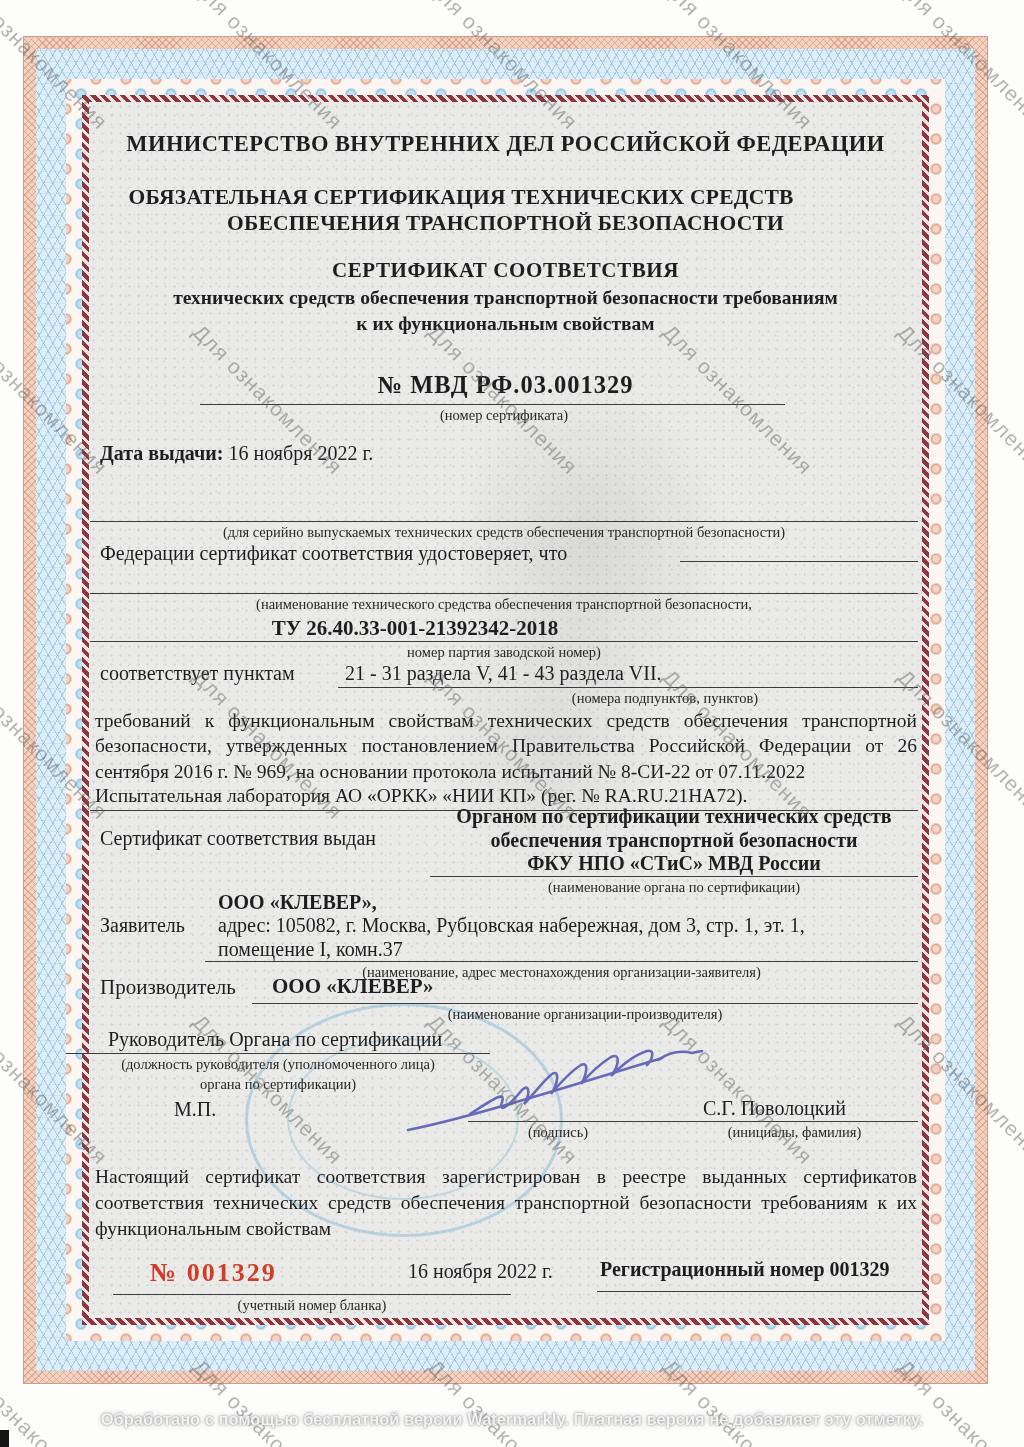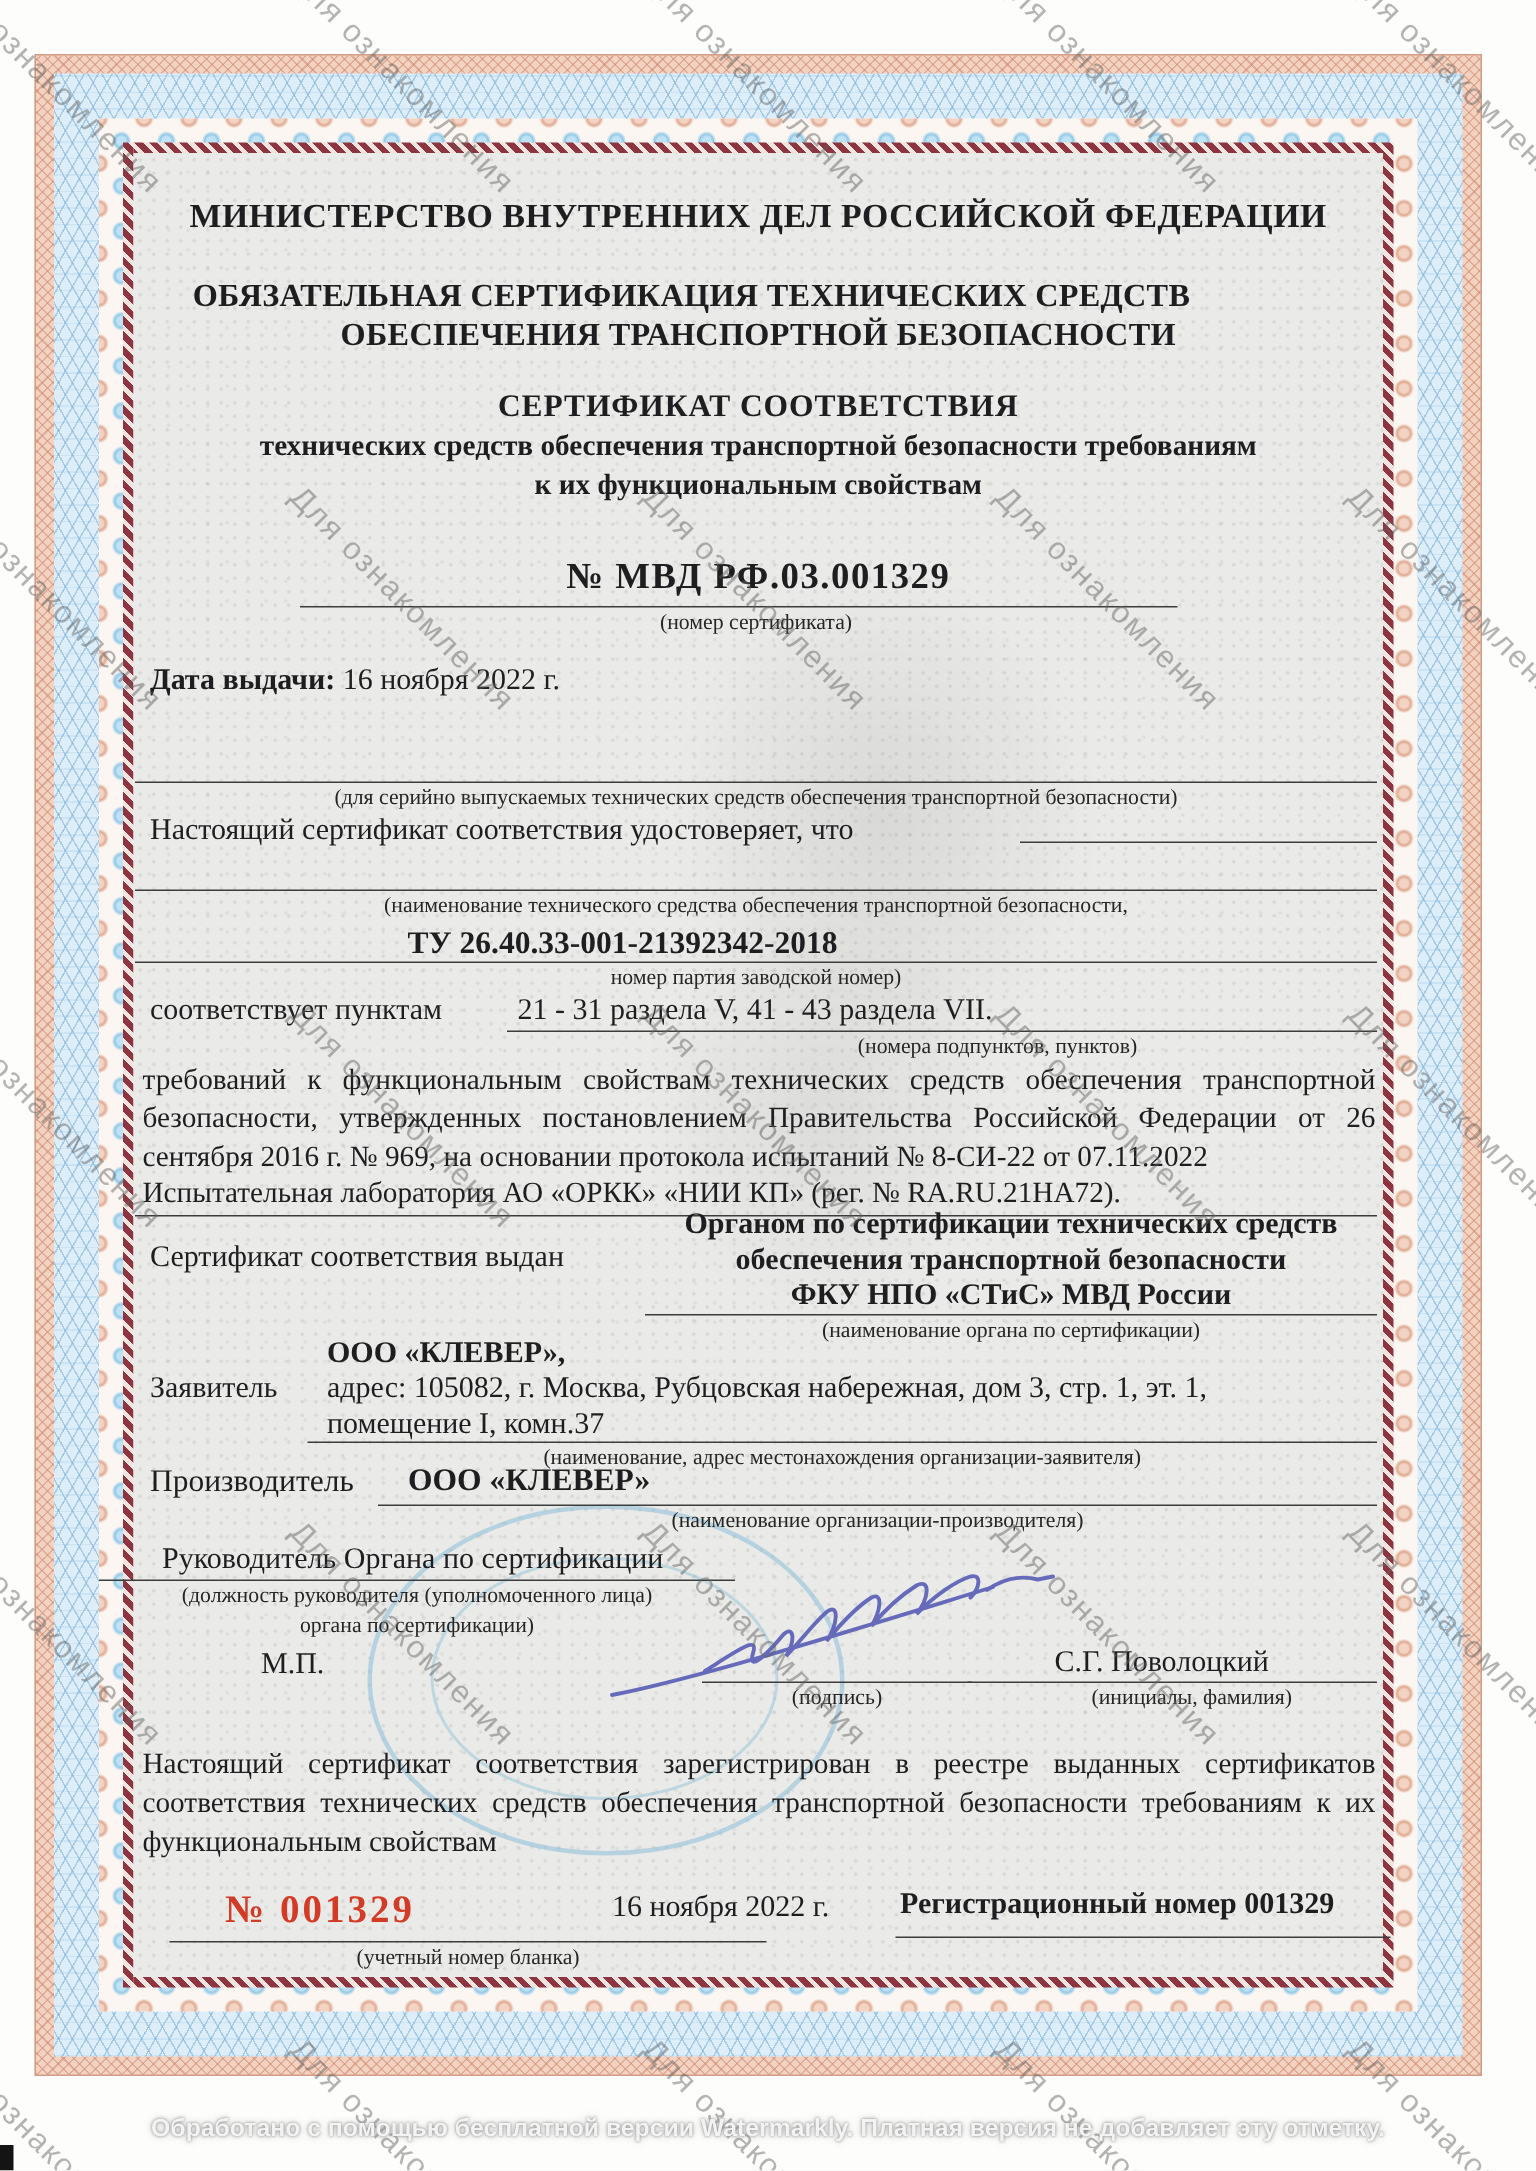--- a/index.html
+++ b/index.html
@@ -108,21 +108,21 @@
 
     <div class="abs cnum ctr" style="left:23px;top:371px;width:965px;">№ МВД РФ.03.001329</div>
     <div class="abs rule" style="left:200px;top:404px;width:585px;"></div>
     <div class="abs cap ctr" style="left:90px;top:407px;width:828px;">(номер сертификата)</div>
 
     <div class="abs t" style="left:100px;top:442px;"><span class="bld">Дата выдачи:</span> <span>16 ноября 2022 г.</span></div>
 
     <div class="abs rule" style="left:90px;top:521px;width:828px;"></div>
     <div class="abs cap ctr" style="left:90px;top:524px;width:828px;">(для серийно выпускаемых технических средств обеспечения транспортной безопасности)</div>
 
-    <div class="abs t" style="left:100px;top:542px;">Настоящий сертификат соответствия удостоверяет, что</div>
+    <div class="abs t" style="left:100px;top:542px;">Федерации сертификат соответствия удостоверяет, что</div>
     <div class="abs rule" style="left:680px;top:561px;width:238px;"></div>
 
     <div class="abs rule" style="left:90px;top:593px;width:828px;"></div>
     <div class="abs cap ctr" style="left:90px;top:596px;width:828px;">(наименование технического средства обеспечения транспортной безопасности,</div>
 
     <div class="abs t bld ctr" style="left:23px;top:617px;width:784px;font-size:21px;">ТУ 26.40.33-001-21392342-2018</div>
     <div class="abs rule" style="left:90px;top:641px;width:828px;"></div>
     <div class="abs cap ctr" style="left:90px;top:644px;width:828px;">номер партия заводской номер)</div>
 
     <div class="abs t" style="left:100px;top:662px;">соответствует пунктам</div>

